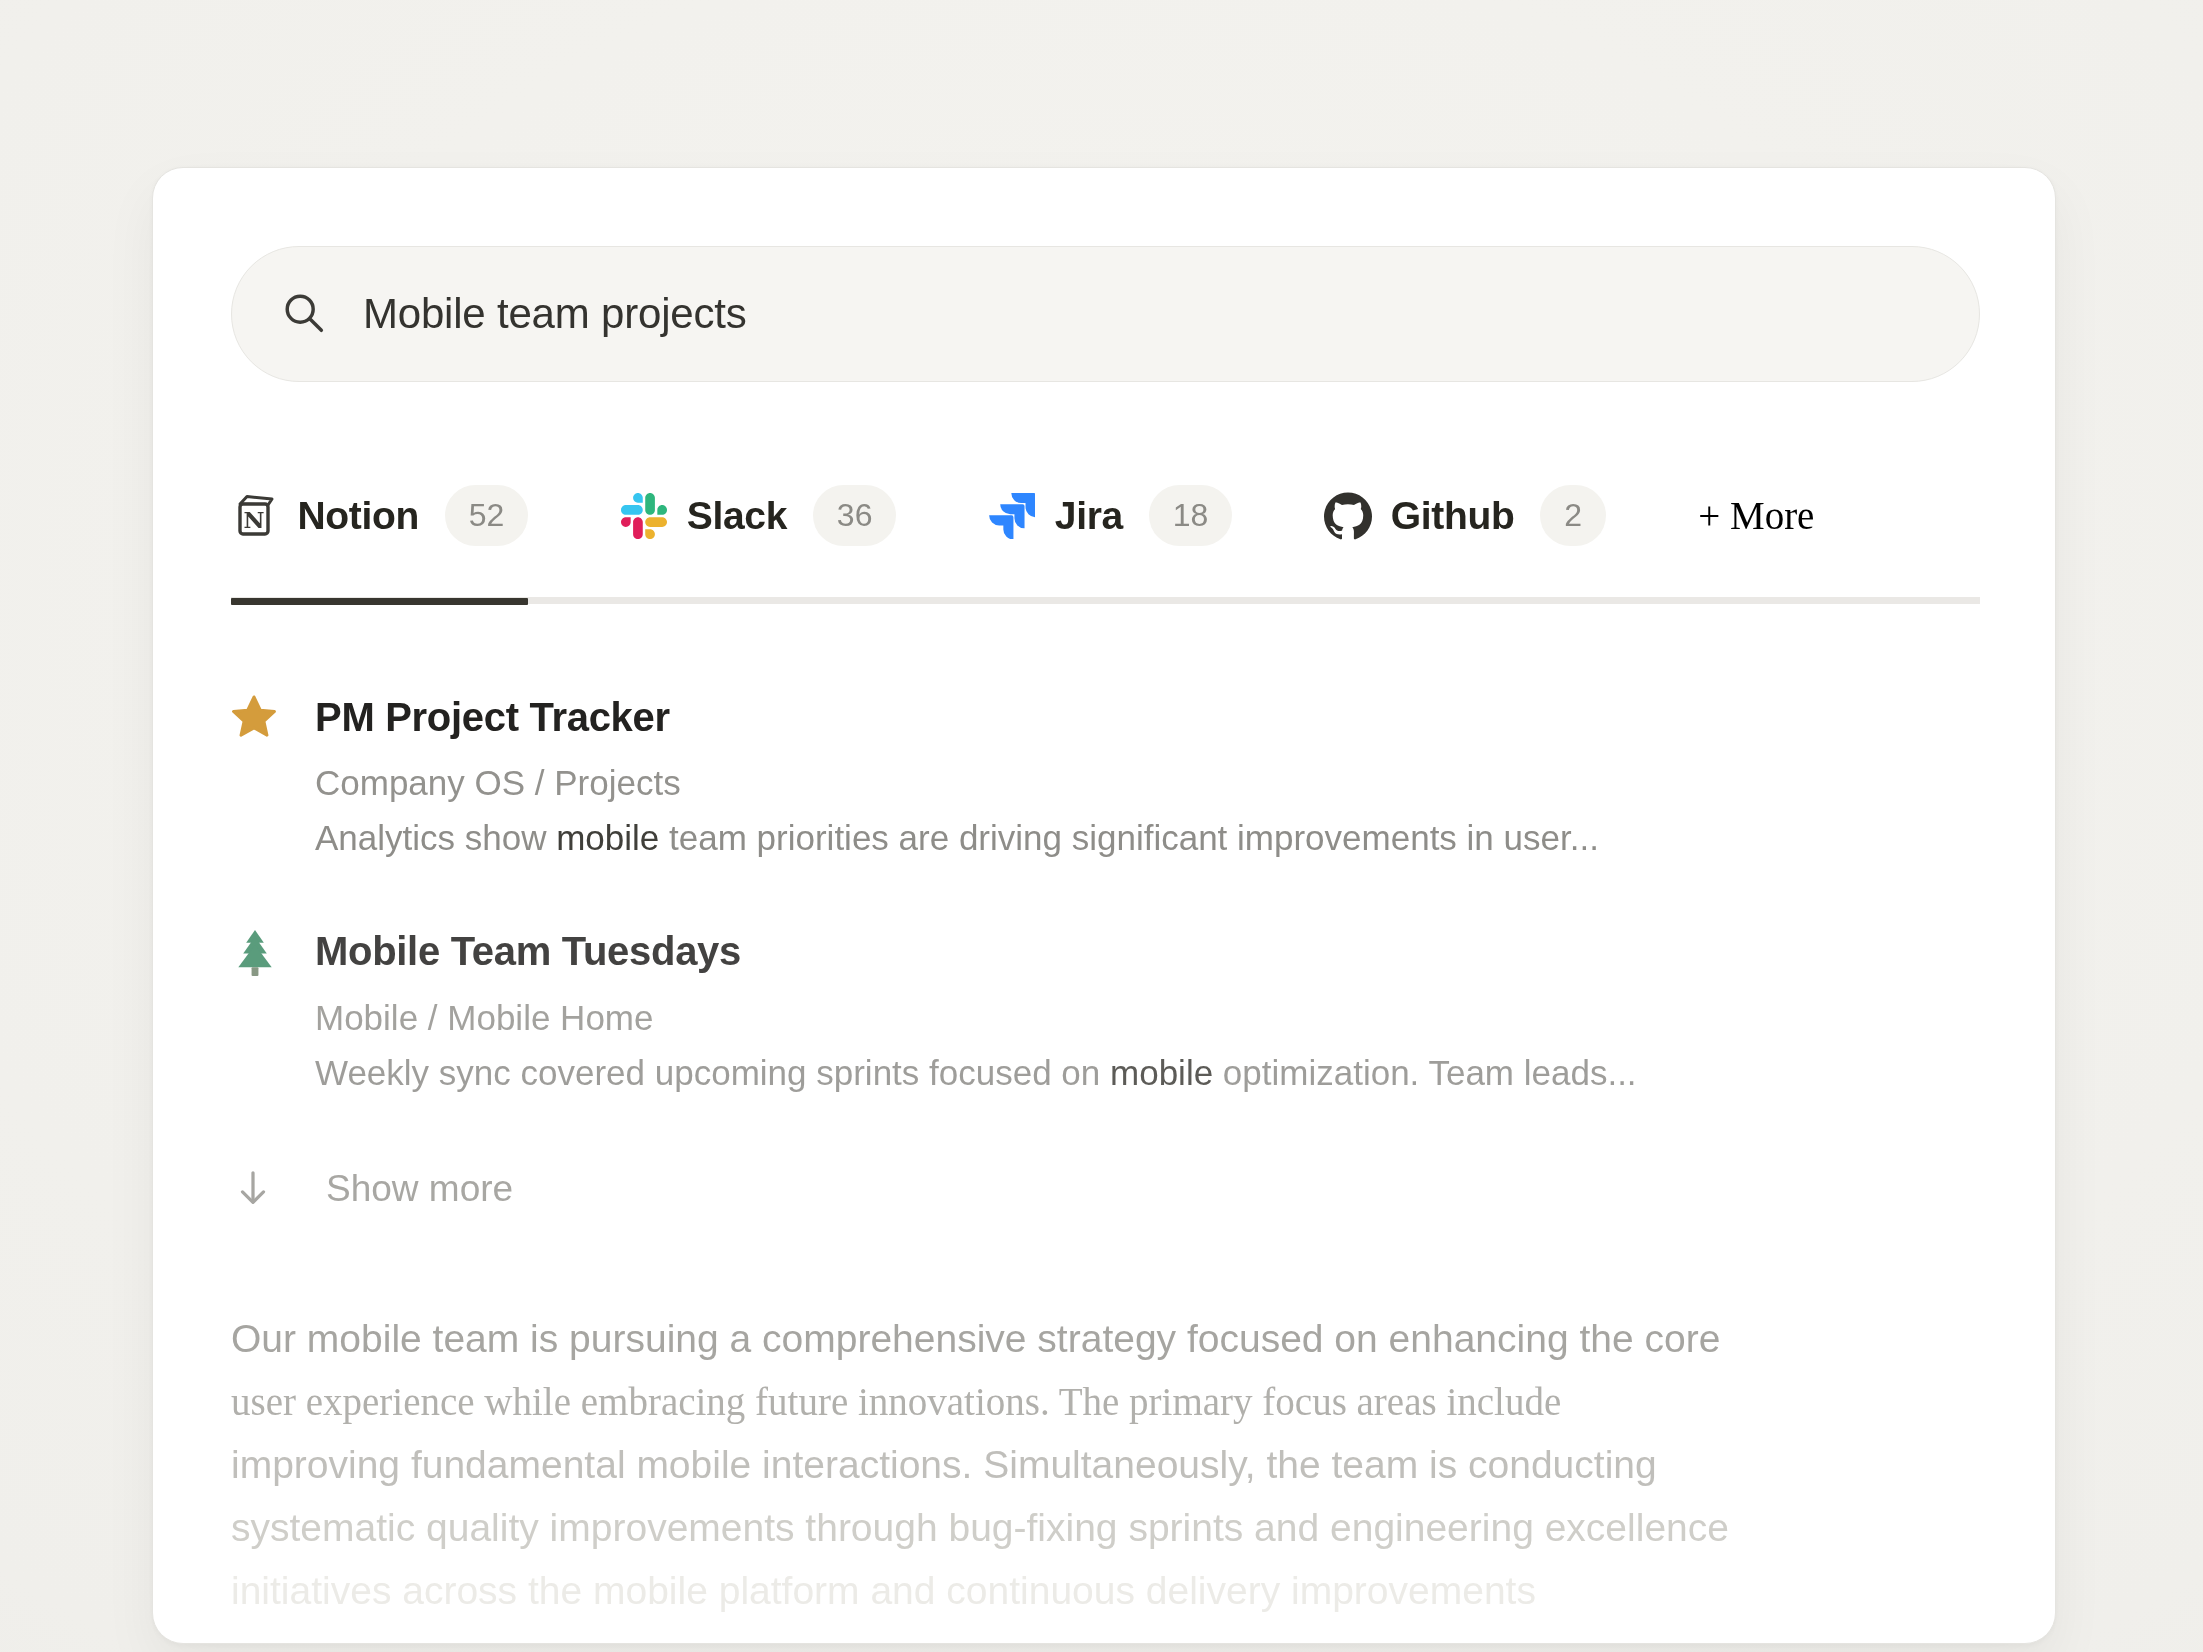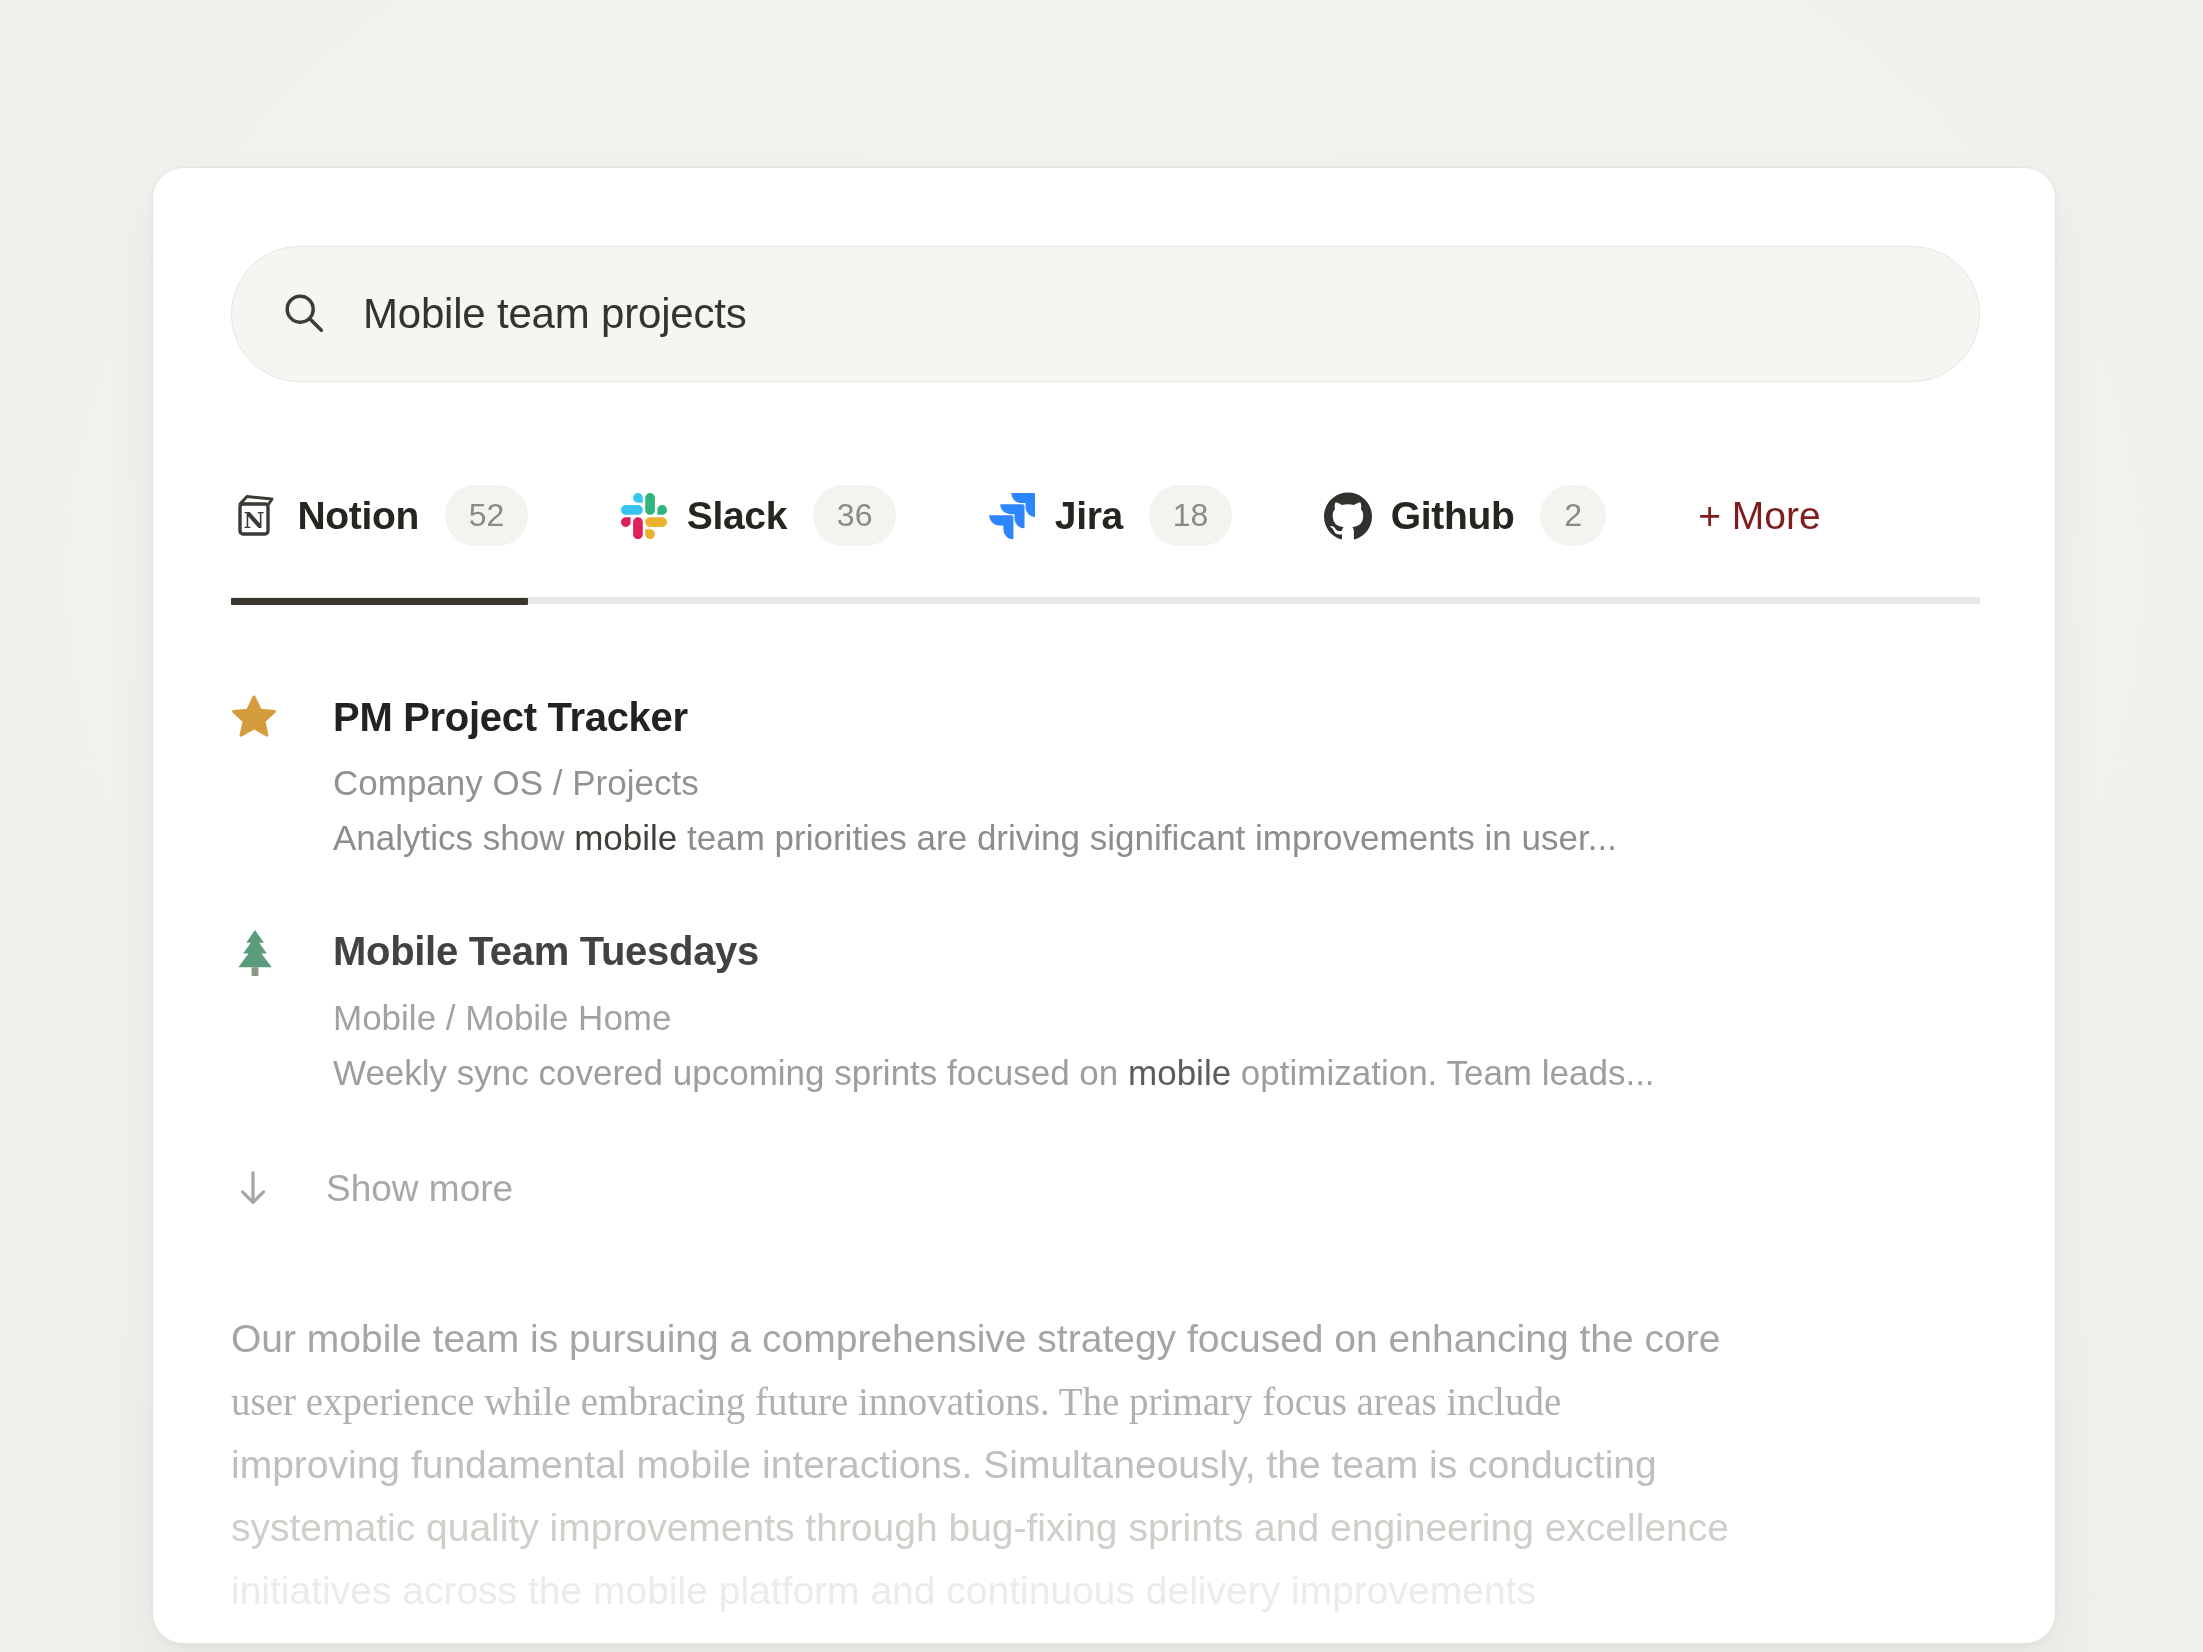--- a/index.html
+++ b/index.html
@@ -32,24 +32,24 @@
   .tab .tlabel { font-size:39px; font-weight:700; color:#26251f; letter-spacing:-0.3px; }
   .tab .badge {
     margin-left:7.3px; min-width:66px; height:61px; padding:0 24px; border-radius:40px;
     background:#f4f3ef; color:#8b8a85; font-size:32px; display:inline-flex;
     align-items:center; justify-content:center;
   }
   .tab.active::after {
     content:""; position:absolute; left:0; right:0; bottom:-59px; height:7.3px;
     background:#38362f; border-radius:0.9px;
   }
-  .tab-more { font-size:39px; font-weight:500; color:#7f1d1d; cursor:pointer; }
+  .tab-more { font-size:39px; font-weight:500; color:#000000; cursor:pointer;font-family:Liberation Serif, serif; }
   
   .results { margin-top:88px; }
-  .result { display:flex; gap:58px; margin-bottom:66px; }
+  .result { display:flex; gap:40px; margin-bottom:66px; }
   .result.dim { opacity:0.85; }
   .ricon { flex:0 0 44px; width:44px; padding-top:1.8px; }
   .rtitle { font-size:40px; font-weight:700; color:#232220; line-height:51px; letter-spacing:-0.3px; }
   .rcrumb { margin-top:18.4px; font-size:35px; color:#93928e; line-height:44px; }
   .rsnippet { margin-top:11px; font-size:35px; color:#8e8d89; line-height:44px; }
   .rsnippet .hl { color:#403f3a; font-weight:500; }
   
   .show-more { margin-top:70px; display:flex; align-items:center; gap:51px; cursor:pointer; height:48px;text-align:center; }
   .show-more .sm-label { font-size:37px; color:#a8a7a3; }
   .show-more .sm-icon { width:44px; display:flex; justify-content:center; }

